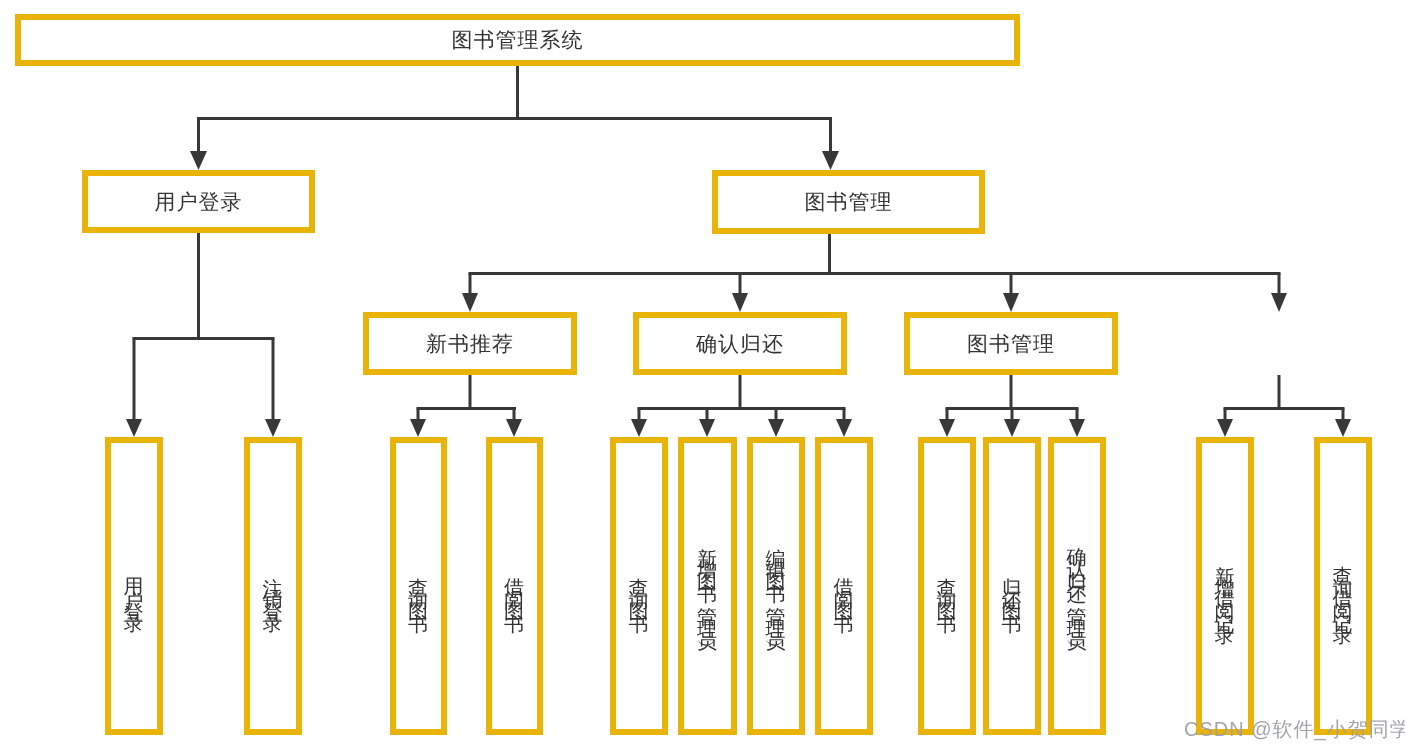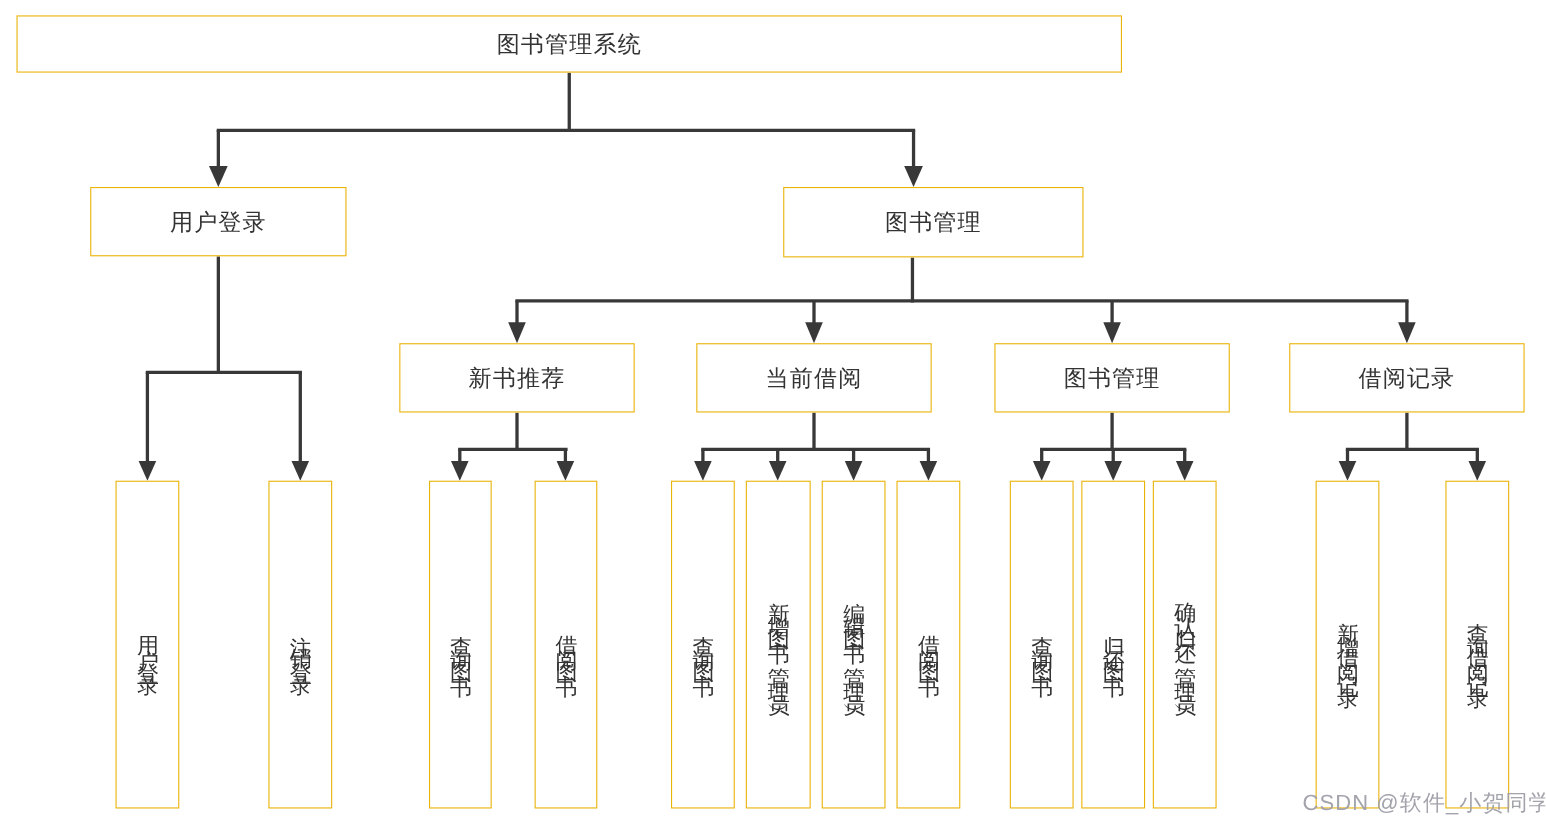--- a/index.html
+++ b/index.html
@@ -13,21 +13,21 @@
   }
   .connectors {
     position: absolute;
     left: 0; top: 0;
     width: 1405px; height: 747px;
     z-index: 1;
   }
   .box {
     position: absolute;
     background: #ffffff;
-    border: 1px solid #eab308;
+    border: 6px solid #eab308;
     box-sizing: border-box;
     display: flex;
     align-items: center;
     justify-content: center;
     color: #333333;
     z-index: 2;
   }
   .hlabel {
     font-size: 21px;
     letter-spacing: 1px;
@@ -146,28 +146,25 @@
     <span class="hlabel">用户登录</span>
   </div>
   <div class="box n-bookmgmt">
     <span class="hlabel">图书管理</span>
   </div>
 
   <div class="box l3 n-newbook">
     <span class="hlabel">新书推荐</span>
   </div>
   <div class="box l3 n-borrow">
-    <span class="hlabel">当前借阅</span>
+    <span class="hlabel">确认归还</span>
   </div>
   <div class="box l3 n-current">
     <span class="hlabel">图书管理</span>
   </div>
-  <div class="box l3 n-records">
-    <span class="hlabel">借阅记录</span>
-  </div>
 
   <div class="box v" style="left:105px">
     <span class="vlabel">用户登录</span>
   </div>
   <div class="box v" style="left:244px">
     <span class="vlabel">注销登录</span>
   </div>
 
   <div class="box v" style="left:390px;width:57px">
     <span class="vlabel">查询图书</span>

